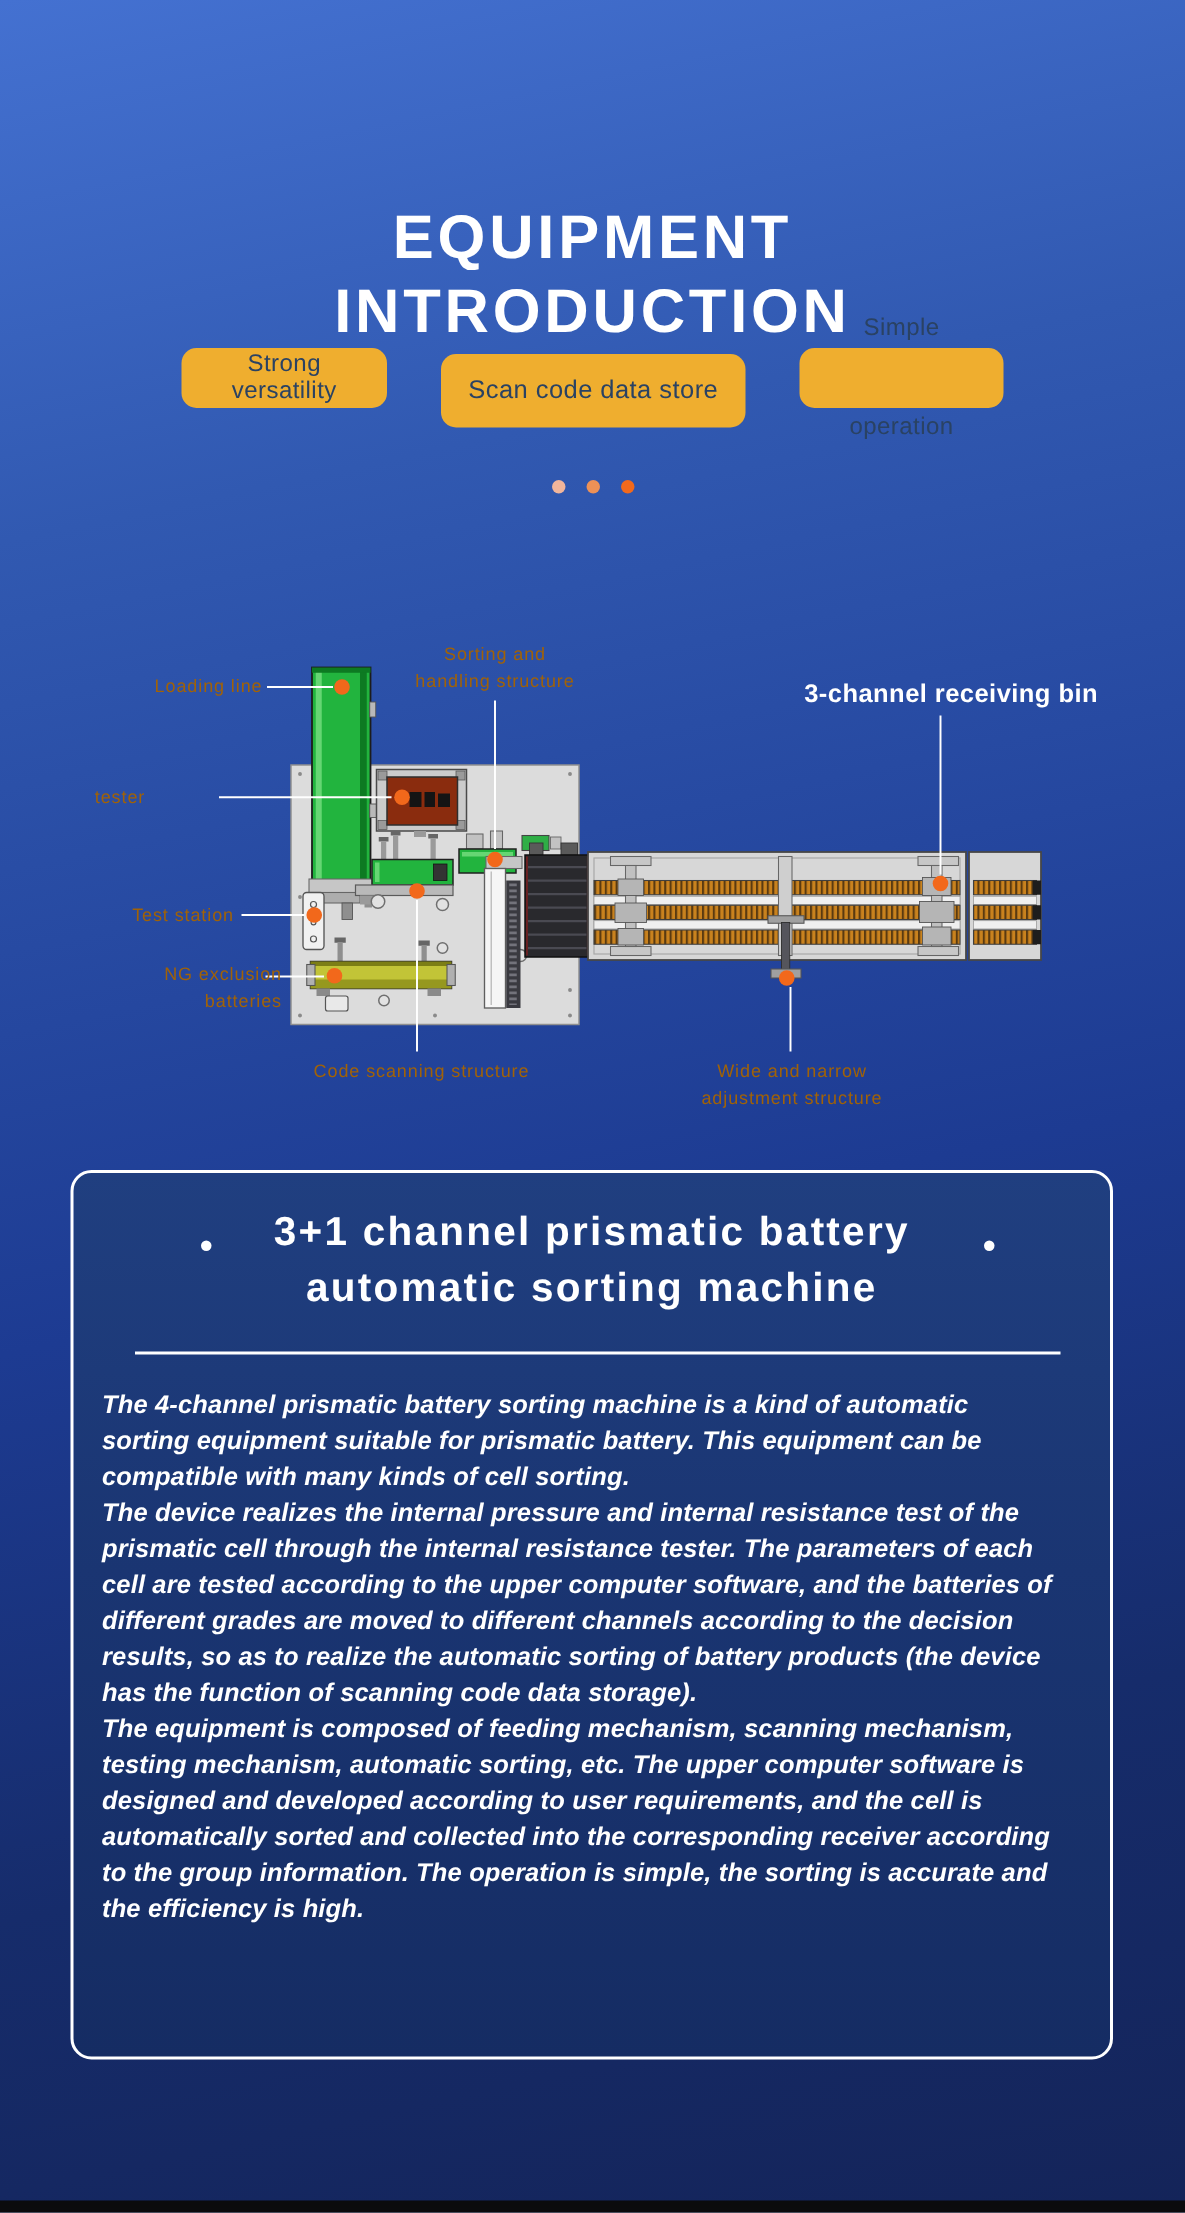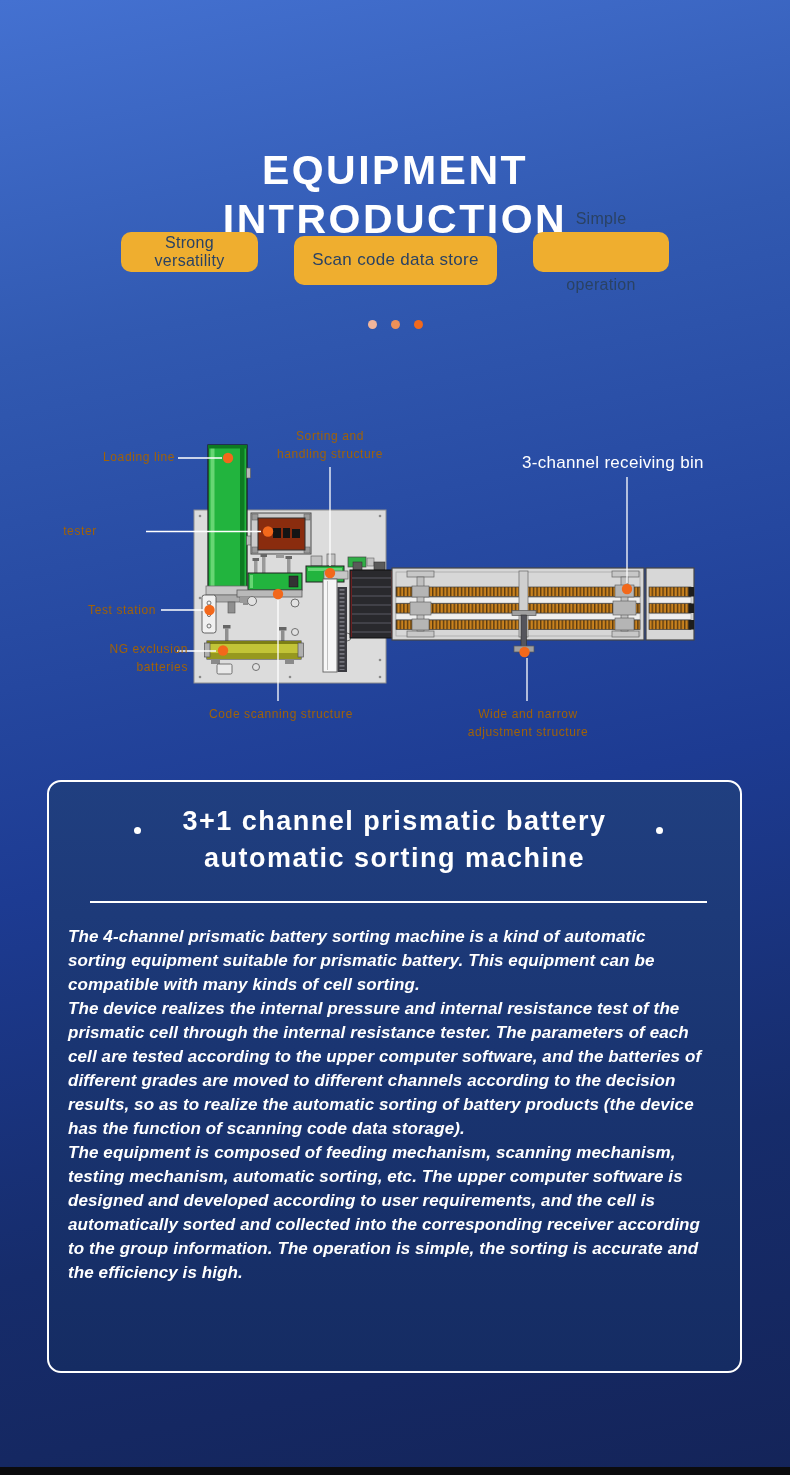--- a/index.html
+++ b/index.html
@@ -2,21 +2,21 @@
 <html><head>
 <meta charset="utf-8">
 <style>
   html,body{margin:0;padding:0;}
   body{
     width:790px;height:1475px;position:relative;overflow:hidden;
     font-family:"Liberation Sans", sans-serif;
     background:linear-gradient(168deg,#4471d1 0%,#3159b1 22%,#25479f 42%,#1d3b92 55%,#162c6b 78%,#142459 100%);
   }
   .page-title{
-    position:absolute;top:119px;left:0;width:790px;text-align:center;
+    position:absolute;top:107px;left:0;width:790px;text-align:center;
     color:#ffffff;font-weight:bold;font-size:41px;line-height:49px;letter-spacing:2.5px;
   }
   .page-title span{display:block;}
   .feature-btn{
     position:absolute;background:#efae2f;border-radius:10px;color:#2a4263;
     display:flex;flex-direction:column;align-items:center;justify-content:center;
     font-size:16px;line-height:18.5px;letter-spacing:.3px;cursor:pointer;
   }
   .btn-1{left:121px;top:232px;width:137px;height:40px;}
   .btn-2{left:294px;top:236px;width:203px;height:49px;font-size:17px;}
@@ -28,21 +28,21 @@
   .diagram svg{position:absolute;left:0;top:425px;}
   .dlabel{
     position:absolute;color:#a16207;font-size:12px;line-height:17.5px;letter-spacing:.6px;
   }
   .dlabel span{display:block;}
   .lbl-loading{left:35px;top:449px;width:140px;text-align:right;}
   .lbl-tester{left:27px;top:523px;width:106px;text-align:center;}
   .lbl-teststation{left:35px;top:602px;width:121px;text-align:right;}
   .lbl-ng{left:48px;top:641px;width:140px;text-align:right;}
   .lbl-sorting{left:230px;top:428px;width:200px;text-align:center;}
-  .lbl-bin{left:522px;top:454px;width:210px;text-align:left;color:#ffffff;font-weight:normal;font-size:17px;letter-spacing:.3px;}
+  .lbl-bin{left:522px;top:454px;width:210px;text-align:right;color:#ffffff;font-weight:bold;font-size:17px;letter-spacing:.3px;}
   .lbl-codescan{left:156px;top:706px;width:250px;text-align:center;}
   .lbl-widenarrow{left:403px;top:706px;width:250px;text-align:center;}
   .card{
     position:absolute;left:47px;top:780px;width:691px;height:589px;
     border:2px solid #ffffff;border-radius:14px;
     background:linear-gradient(180deg,#203f80 0%,#1a3572 45%,#152c63 100%);
   }
   .card-bullet{position:absolute;width:7px;height:7px;border-radius:50%;background:#ffffff;top:45px;}
   .bullet-left{left:85px;}
   .bullet-right{left:607px;}

